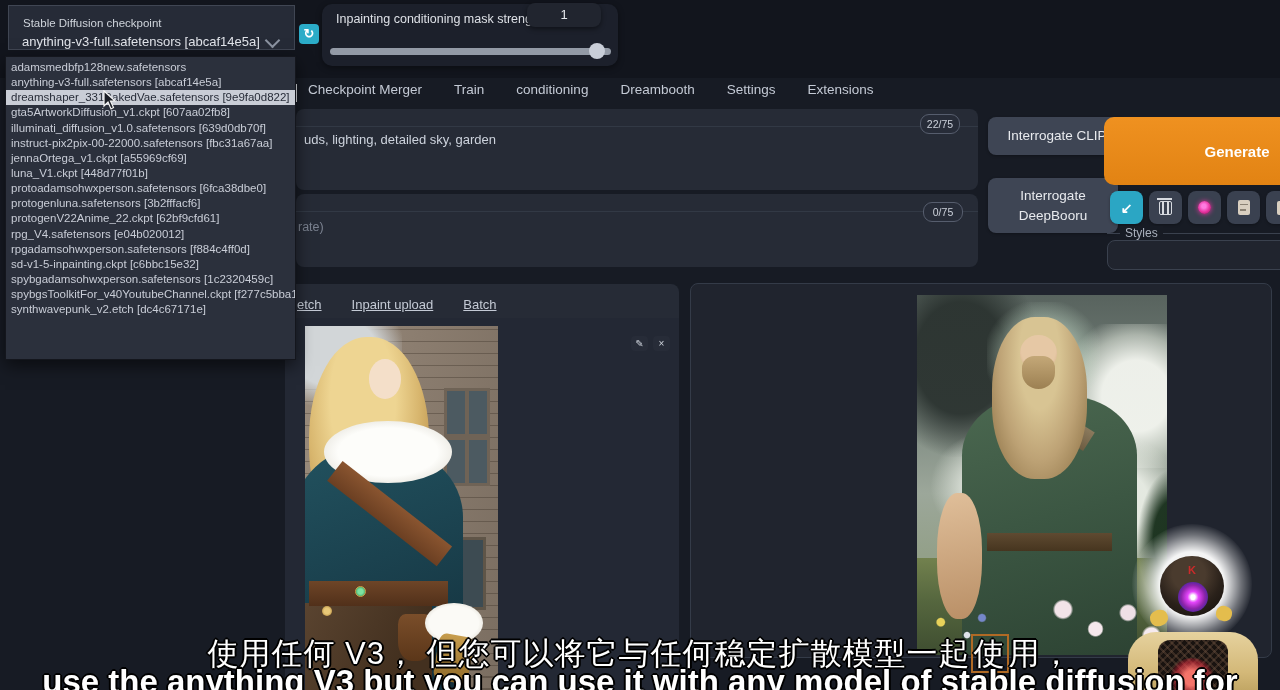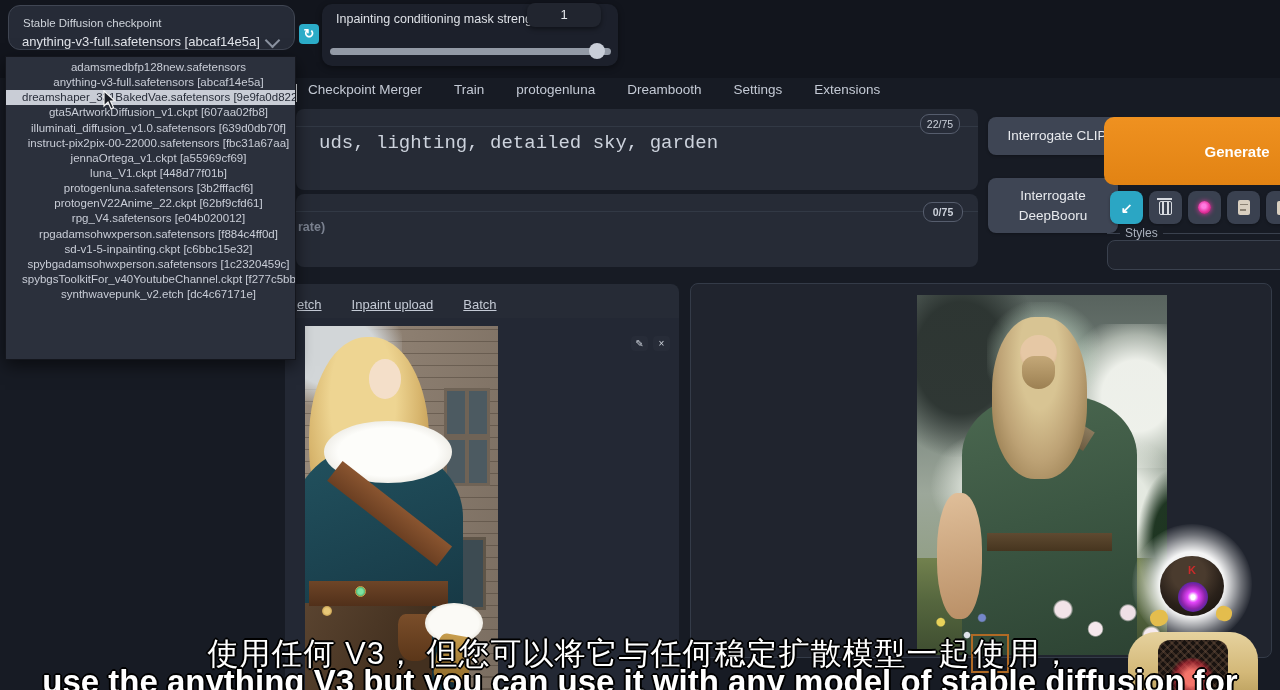--- a/index.html
+++ b/index.html
@@ -1,43 +1,43 @@
 <!DOCTYPE html>
 <html><head>
 <meta charset="utf-8">
 <style>
   html,body{margin:0;padding:0;width:1280px;height:690px;overflow:hidden;
     background:#171b24;font-family:"Liberation Sans",sans-serif;position:relative;}
   .abs{position:absolute;}
   
   .topstrip{left:0;top:0;width:1280px;height:78px;background:#12151d;}
-  .ckpt-box{left:8px;top:5px;width:287px;height:45px;background:#262b37;border:1px solid #404653;border-radius:12px;box-sizing:border-box;}
+  .ckpt-box{left:8px;top:5px;width:287px;height:45px;background:#262b37;border:1px solid #404653;border-radius:0;box-sizing:border-box;}
   .ckpt-label{left:14px;top:11px;font-size:11.5px;color:#cfd4db;}
   .ckpt-value{left:13px;top:28px;font-size:13px;color:#e0e3e9;white-space:nowrap;}
   .chev{left:258px;top:29px;width:9px;height:9px;border-right:2px solid #8b93a1;border-bottom:2px solid #8b93a1;transform:rotate(45deg);}
   .refresh-btn{left:299px;top:24px;width:20px;height:20px;background:#2bacc8;border-radius:4px;color:#fff;
     font-size:13px;line-height:20px;text-align:center;font-weight:bold;}
   .slider-card{left:322px;top:4px;width:296px;height:62px;background:#1c202b;border-radius:10px;box-shadow:0 2px 6px rgba(0,0,0,.4);}
   .slider-label{left:336px;top:12px;width:215px;font-size:12.5px;line-height:15px;color:#dde0e6;}
   .slider-value{left:527px;top:3px;width:74px;height:24px;background:#21252f;border-radius:8px;
     color:#e3e6ea;font-size:13px;line-height:24px;text-align:center;box-shadow:0 2px 5px rgba(0,0,0,.45);z-index:3;}
   .slider-track{left:330px;top:48px;width:281px;height:7px;border-radius:4px;background:#939aa6;}
   .slider-handle{left:589px;top:43px;width:16px;height:16px;border-radius:50%;background:#c9ced8;}
   
   .tabbar{left:308px;top:82px;display:flex;gap:32px;}
   .tab{font-size:13.5px;color:#c4cad5;white-space:nowrap;}
   .tab-sliver{left:295px;top:84px;width:2px;height:18px;background:#dfe2e7;}
   
   .panel{background:#262b36;border-radius:8px;box-sizing:border-box;}
   .prompt-panel{left:296px;top:109px;width:682px;height:81px;}
-  .neg-panel{left:296px;top:194px;width:682px;height:73px;font-weight:bold;}
+  .neg-panel{left:296px;top:194px;width:682px;height:73px;}
   .inner-line{left:0;top:17px;width:100%;height:1px;background:#31384466;background:#323945;}
   .counter{position:absolute;width:38px;height:18px;border:1px solid #565d6d;border-radius:9px;background:#272c38;
     color:#ccd1da;font-size:10.5px;line-height:18px;text-align:center;}
-  .prompt-text{left:23px;top:23px;font-size:19px;color:#cdd3dd;white-space:nowrap;font-family:Liberation Mono, monospace;}
+  .prompt-text{left:8px;top:23px;font-size:13px;color:#cdd3dd;white-space:nowrap;}
   .neg-text{left:-4px;top:26px;font-size:12.5px;color:#7b8290;}
   
   .btn-gray{background:#3e4554;border-radius:8px;color:#e8eaee;font-size:13.5px;text-align:center;
     display:flex;align-items:center;justify-content:center;line-height:1.45;box-shadow:0 1px 3px rgba(0,0,0,.3);}
   .interrogate-clip{left:988px;top:117px;width:110px;height:38px;}
   .interrogate-db{left:988px;top:178px;width:110px;height:55px;}
   .generate-btn{left:1104px;top:117px;width:266px;height:68px;background:linear-gradient(180deg,#ef9120,#e28313);
     border-radius:10px;color:#fff;font-size:15px;font-weight:bold;display:flex;align-items:center;justify-content:center;}
   .mini-btn{position:absolute;top:191px;width:33px;height:33px;border-radius:8px;background:#3a4150;
     display:flex;align-items:center;justify-content:center;box-shadow:0 1px 3px rgba(0,0,0,.3);}
@@ -110,21 +110,21 @@
   .m-face{position:absolute;left:41%;top:11%;width:15%;height:10%;border-radius:50%;background:radial-gradient(ellipse at 50% 40%,#e6c8a5 0 65%,#cda680 100%);}
   .m-beard{position:absolute;left:42%;top:17%;width:13%;height:9%;border-radius:40% 40% 55% 55%;background:linear-gradient(#c4a878,#9c8052);}
   .m-tunic{position:absolute;left:18%;top:28%;width:70%;height:75%;border-radius:40% 40% 0 0/22%;
      background:linear-gradient(165deg,#4b6850 0%,#3c5743 45%,#2c4232 100%);}
   .m-sash{position:absolute;left:30%;top:30%;width:42%;height:6%;background:linear-gradient(#8b7a5d,#6d5c41);transform:rotate(32deg);}
   .m-belt{position:absolute;left:28%;top:66%;width:50%;height:5%;background:linear-gradient(#5f4a31,#463категории категории520);background:linear-gradient(#5f4a31,#46351f);}
   .m-arm{position:absolute;left:8%;top:55%;width:18%;height:35%;border-radius:45%;background:linear-gradient(170deg,#e0bf9a,#b98f66);}
   
   .dd-list{left:5px;top:56px;width:291px;height:304px;background:#2b303c;border:1px solid #14161d;
     box-shadow:0 6px 16px rgba(0,0,0,.55);z-index:20;padding-top:3px;box-sizing:border-box;}
-  .dd-row{height:15.15px;line-height:15.15px;padding-left:16px;font-size:11.5px;color:#c9cdd7;white-space:nowrap;overflow:hidden;text-align:center;}
+  .dd-row{height:15.15px;line-height:15.15px;padding-left:5px;font-size:11.5px;color:#c9cdd7;white-space:nowrap;overflow:hidden;}
   .dd-row.hl{background:#c9cdd6;color:#272c38;}
   .cursor-svg{left:103px;top:90px;z-index:25;}
   
   .sub{left:0;width:1280px;text-align:center;z-index:40;color:#fff;white-space:nowrap;
     text-shadow:-2px 0 0 #000,2px 0 0 #000,0 -2px 0 #000,0 2px 0 #000,-1px -1px 0 #000,1px 1px 0 #000,-1px 1px 0 #000,1px -1px 0 #000;}
   .sub-zh{top:633px;font-size:31px;letter-spacing:1px;}
   .sub-en{top:663px;font-size:33px;font-weight:bold;}
   .box-char{border:2px solid #b06a25;padding:0 1px;}
   
   .avatar{left:1120px;top:520px;width:160px;height:170px;z-index:30;}
@@ -154,21 +154,21 @@
 <div class="abs refresh-btn"><span>↻</span></div>
 <div class="abs slider-label">Inpainting conditioning mask strength</div>
 <div class="abs slider-value">1</div>
 <div class="abs slider-track"></div>
 <div class="abs slider-handle"></div>
 
 <div class="abs tab-sliver"></div>
 <div class="abs tabbar">
     <div class="tab">Checkpoint Merger</div>
     <div class="tab">Train</div>
-    <div class="tab">protogenluna</div>
+    <div class="tab">conditioning</div>
     <div class="tab">Dreambooth</div>
     <div class="tab">Settings</div>
     <div class="tab">Extensions</div>
   </div>
 
 <div class="abs panel prompt-panel">
   <div class="abs inner-line"></div>
   <div class="counter" style="right:18px;top:5px;">22/75</div>
   <div class="abs prompt-text">uds, lighting, detailed sky, garden</div>
 </div>
@@ -264,20 +264,21 @@
 </div>
 <div class="abs dd-list">
     <div class="dd-row">adamsmedbfp128new.safetensors</div>
     <div class="dd-row">anything-v3-full.safetensors [abcaf14e5a]</div>
     <div class="dd-row hl">dreamshaper_331BakedVae.safetensors [9e9fa0d822]</div>
     <div class="dd-row">gta5ArtworkDiffusion_v1.ckpt [607aa02fb8]</div>
     <div class="dd-row">illuminati_diffusion_v1.0.safetensors [639d0db70f]</div>
     <div class="dd-row">instruct-pix2pix-00-22000.safetensors [fbc31a67aa]</div>
     <div class="dd-row">jennaOrtega_v1.ckpt [a55969cf69]</div>
     <div class="dd-row">luna_V1.ckpt [448d77f01b]</div>
+    <div class="dd-row">protoadamsohwxperson.safetensors [6fca38dbe0]</div>
     <div class="dd-row">protogenluna.safetensors [3b2fffacf6]</div>
     <div class="dd-row">protogenV22Anime_22.ckpt [62bf9cfd61]</div>
     <div class="dd-row">rpg_V4.safetensors [e04b020012]</div>
     <div class="dd-row">rpgadamsohwxperson.safetensors [f884c4ff0d]</div>
     <div class="dd-row">sd-v1-5-inpainting.ckpt [c6bbc15e32]</div>
     <div class="dd-row">spybgadamsohwxperson.safetensors [1c2320459c]</div>
     <div class="dd-row">spybgsToolkitFor_v40YoutubeChannel.ckpt [f277c5bba1]</div>
     <div class="dd-row">synthwavepunk_v2.etch [dc4c67171e]</div>
   </div>
 <svg class="abs cursor-svg" width="14" height="20" viewBox="0 0 14 20">

